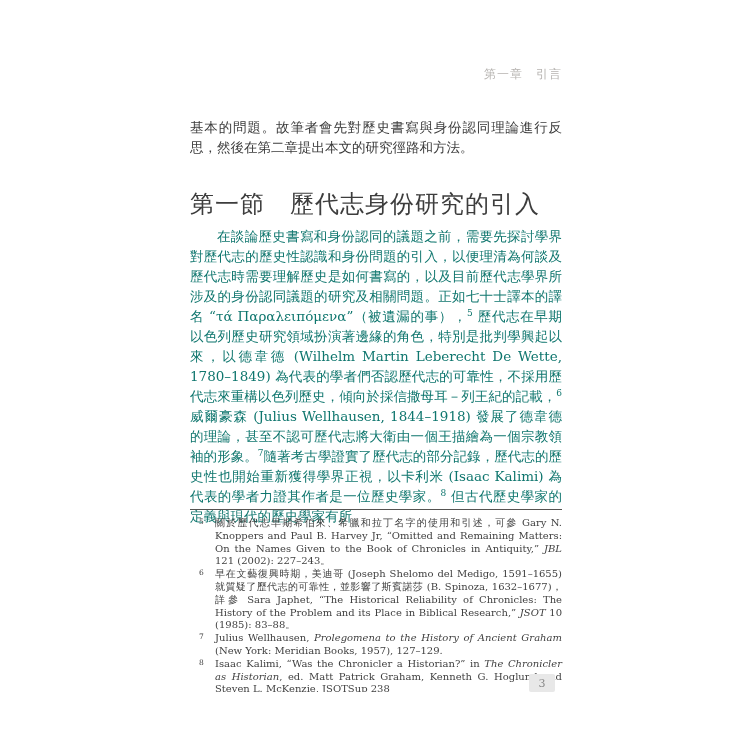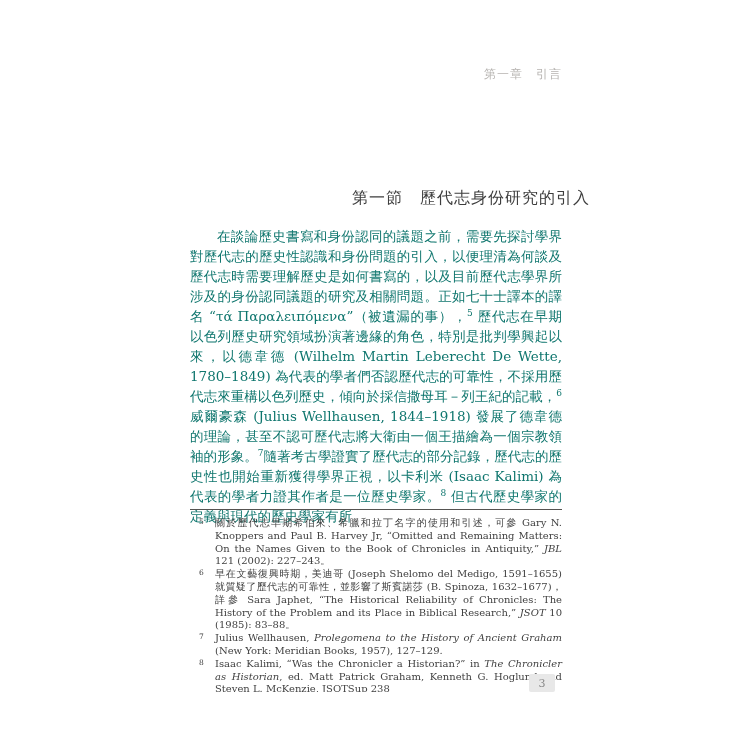--- a/index.html
+++ b/index.html
@@ -30,25 +30,24 @@
     font-size: 13.5px;
     line-height: 20px;
     text-align: justify;
     color: #3b3b3b;
   }
   .section-heading {
     position: absolute;
     margin: 0;
     top: 188px; left: 190px; width: 400px;
     font-family: "DejaVu Sans", "Liberation Sans", sans-serif;
-    font-size: 16px;
+    font-size: 24px;
     font-weight: 500;
     letter-spacing: 1px;
     color: #3d3d3d;
-    text-align: right;
   }
   .body-para {
     position: absolute;
     top: 226px; left: 190px; width: 372px;
     font-size: 13.5px;
     line-height: 20px;
     text-align: justify;
     text-indent: 2em;
     color: #0f766e;
   }
@@ -94,20 +93,21 @@
   }
   i { font-style: italic; }
 </style>
 </head>
 <body>
 
 <div class="page">
 
   <div class="running-header">第一章　引言</div>
 
+  <div class="intro-para">基本的問題。故筆者會先對歷史書寫與身份認同理論進行反思，然後在第二章提出本文的研究徑路和方法。</div>
 
   <h2 class="section-heading">第一節　歷代志身份研究的引入</h2>
 
   <div class="body-para" id="body-paragraph">在談論歷史書寫和身份認同的議題之前，需要先探討學界對歷代志的歷史性認識和身份問題的引入，以便理清為何談及歷代志時需要理解歷史是如何書寫的，以及目前歷代志學界所涉及的身份認同議題的研究及相關問題。正如七十士譯本的譯名 “τά Παραλειπόμενα”（被遺漏的事），<sup class="fn-ref">5</sup> 歷代志在早期以色列歷史研究領域扮演著邊緣的角色，特別是批判學興起以來，以德韋德 (Wilhelm Martin Leberecht De Wette, 1780–1849) 為代表的學者們否認歷代志的可靠性，不採用歷代志來重構以色列歷史，傾向於採信撒母耳－列王紀的記載，<sup class="fn-ref">6</sup> 威爾豪森 (Julius Wellhausen, 1844–1918) 發展了德韋德的理論，甚至不認可歷代志將大衛由一個王描繪為一個宗教領袖的形象。<sup class="fn-ref">7</sup>隨著考古學證實了歷代志的部分記錄，歷代志的歷史性也開始重新獲得學界正視，以卡利米 (Isaac Kalimi) 為代表的學者力證其作者是一位歷史學家。<sup class="fn-ref">8</sup> 但古代歷史學家的定義與現代的歷史學家有所</div>
 
   <div class="footnote-rule"></div>
 
   <div class="footnotes" id="footnotes">
       <div class="footnote"><span class="fn-num">5</span><span>關於歷代志早期希伯來、希臘和拉丁名字的使用和引述，可參 Gary N. Knoppers and Paul B. Harvey Jr, “Omitted and Remaining Matters: On the Names Given to the Book of Chronicles in Antiquity,” <i>JBL</i> 121 (2002): 227–243。</span></div>
       <div class="footnote"><span class="fn-num">6</span><span>早在文藝復興時期，美迪哥 (Joseph Shelomo del Medigo, 1591–1655) 就質疑了歷代志的可靠性，並影響了斯賓諾莎 (B. Spinoza, 1632–1677)，詳參 Sara Japhet, “The Historical Reliability of Chronicles: The History of the Problem and its Place in Biblical Research,” <i>JSOT</i> 10 (1985): 83–88。</span></div>

